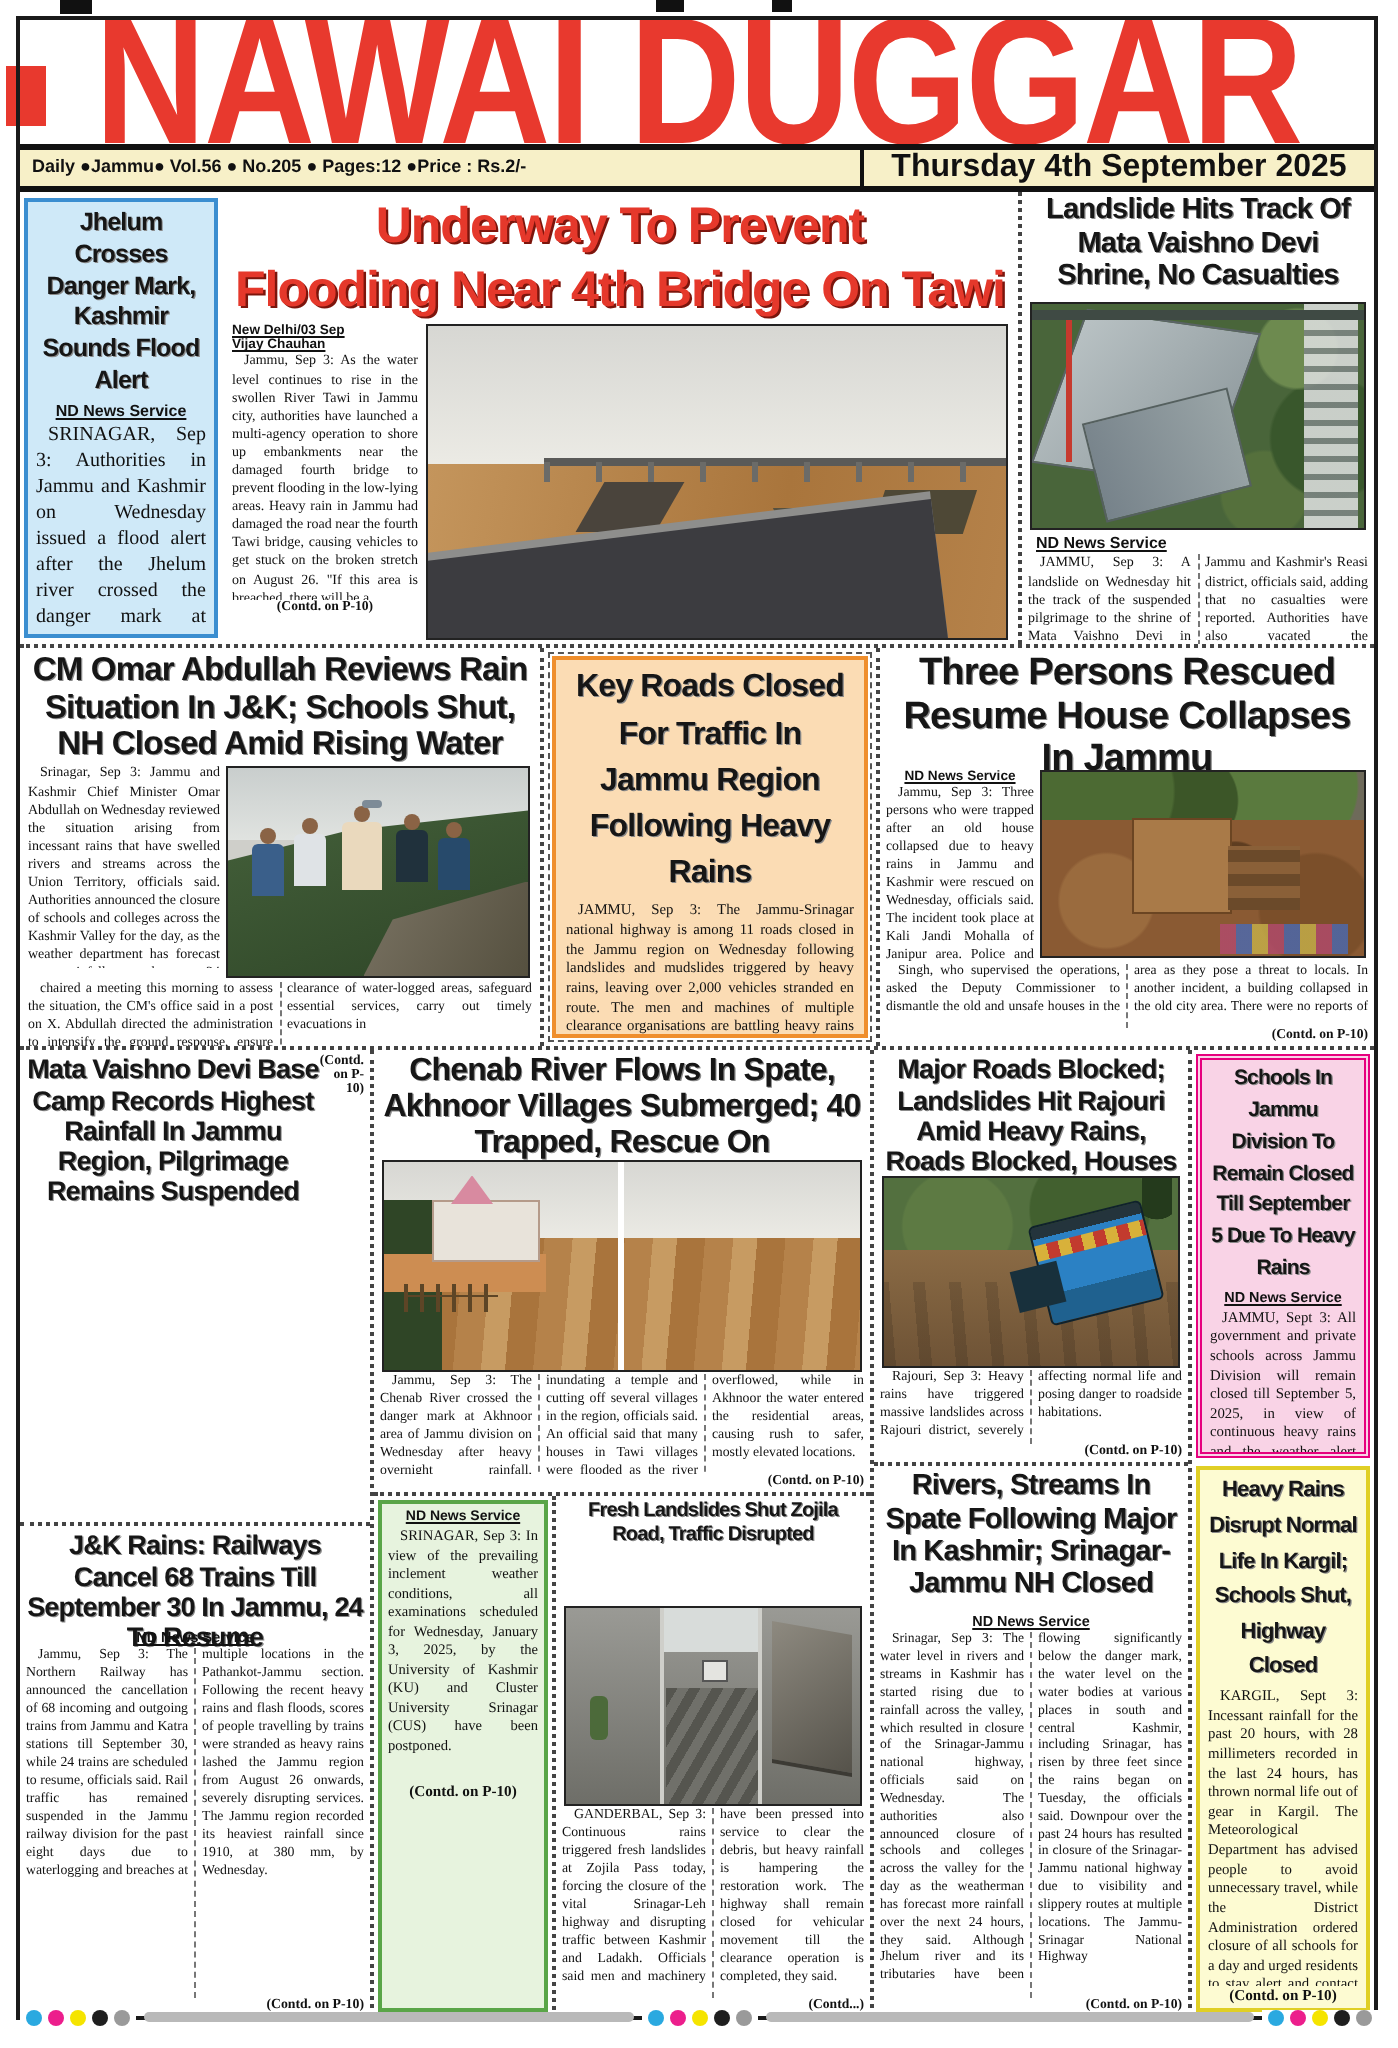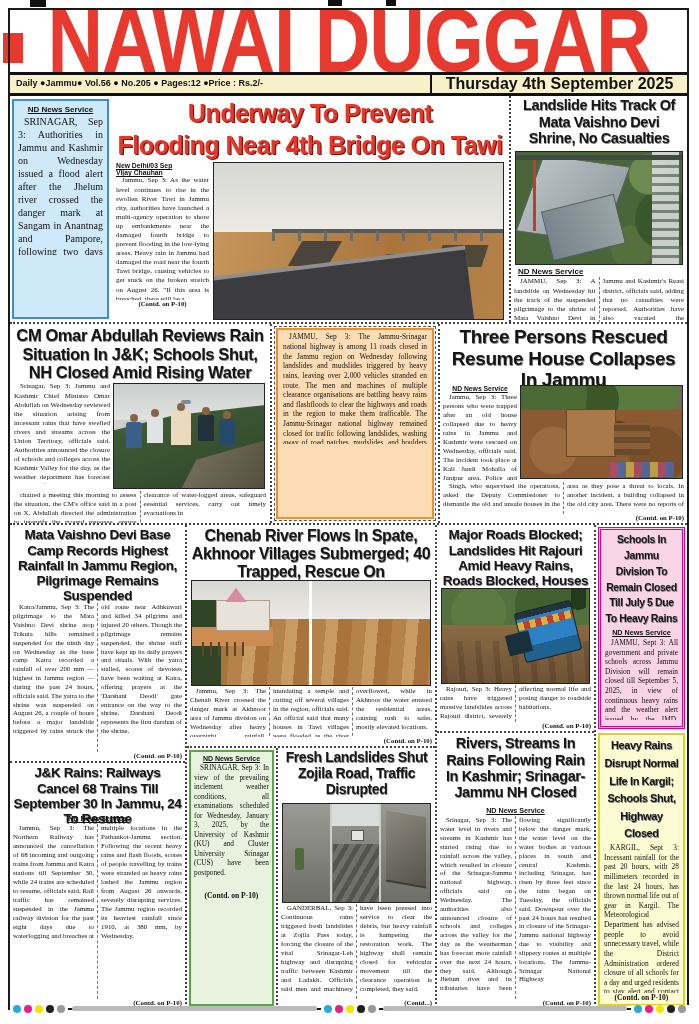--- a/index.html
+++ b/index.html
@@ -70,36 +70,36 @@
   .col-three{flex:1;padding:2px 3px;display:flex;flex-direction:column;}
   .col-three .hl{font-size:19px;height:58px;}
   .three-flex{display:flex;flex:1;}
   .three-left{width:74px;}
   .three-left .body{font-size:6.9px;}
   .photo-house{flex:1;height:92px;margin:1px 1px 1px 3px;}
   .three-bottom{height:40px;margin-top:1px;}
   
   .row3{flex:1;}
   .colA{width:175px;display:flex;flex-direction:column;}
-  .art-mata{height:232px;padding:2px 3px;border-bottom:2px dotted #444;display:flex;flex-direction:column;}
+  .art-mata{height:232px;padding:2px 3px;border-bottom:2px dotted #444;display:flex;flex-direction:row;}
   .art-mata .hl{font-size:13.5px;height:76px;}
   .art-rail{flex:1;padding:2px 3px;display:flex;flex-direction:column;}
   .art-rail .hl{font-size:13.5px;height:48px;}
   .colB{width:252px;display:flex;flex-direction:column;border-left:2px dotted #444;border-right:2px dotted #444;}
   .art-chenab{height:217px;padding:2px 3px;border-bottom:2px dotted #444;display:flex;flex-direction:column;}
   .art-chenab .hl{font-size:16px;height:52px;}
   .photo-chenab{height:104px;margin:1px;}
   .art-chenab .body{font-size:6.9px;}
   .rowB2{flex:1;display:flex;}
   .col-ku{width:89px;padding:2px;}
   .ku-box{height:100%;box-sizing:border-box;background:#e7f3de;border:2px solid #5aa548;padding:2px 3px;overflow:hidden;}
   .ku-box .hl{font-size:11.5px;line-height:1.35;}
   .ku-box .body{font-size:7.3px;}
   .art-zojila{flex:1;padding:2px 3px;border-left:2px dotted #444;display:flex;flex-direction:column;}
-  .art-zojila .hl{font-size:14px;height:52px;}
+  .art-zojila .hl{font-size:10px;height:52px;}
   .photo-zojila{height:98px;margin:1px;}
   .colC{width:157px;display:flex;flex-direction:column;}
   .art-rajouri{height:202px;padding:2px 3px;border-bottom:2px dotted #444;display:flex;flex-direction:column;}
   .art-rajouri .hl{font-size:13.5px;height:60px;}
   .photo-rajouri{height:94px;margin:1px;}
   .art-rivers{flex:1;padding:2px 3px;display:flex;flex-direction:column;}
   .art-rivers .hl{font-size:14.5px;height:70px;}
   .colD{flex:1;display:flex;flex-direction:column;border-left:2px dotted #444;}
   .box-schools{height:202px;margin:2px;background:#f9d3e6;border:3px double #e6007e;
       box-sizing:border-box;padding:2px 4px;overflow:hidden;}
@@ -215,20 +215,21 @@
       <div class="info-left">
         <div>Daily  ●Jammu●  Vol.56  ●  No.205  ●  Pages:12  ●Price : Rs.2/-</div>
       </div>
       <div class="info-right">Thursday 4th September 2025</div>
     </div>
 
     <section class="row row1">
 
       <div class="col col-jhelum">
         <div class="jhelum-box">
+          <div class="hl">Jhelum Crosses Danger Mark, Kashmir Sounds Flood Alert</div>
           <div class="byline">ND News Service</div>
           <div class="body" style="height:140px;">SRINAGAR, Sep 3: Authorities in Jammu and Kashmir on Wednesday issued a flood alert after the Jhelum river crossed the danger mark at Sangam in Anantnag and Pampore, following two days of incessant rainfall that left at least two people dead, dozens stranded, and major</div>
 
         </div>
       </div>
 
       <div class="col col-main">
         <div class="main-hl">
           <div class="hl-red" style="font-size:25px;">Multi-Agency Operation Underway To Prevent</div>
           <div class="hl-red" style="font-size:25px;">Flooding Near 4th Bridge On Tawi In Jammu</div>
@@ -307,20 +308,21 @@
         </div>
         <div class="cm-bottom">
           <div class="body cols2" style="height:36px;font-size:6.9px;">chaired a meeting this morning to assess the situation, the CM's office said in a post on X. Abdullah directed the administration to intensify the ground response, ensure clearance of water-logged areas, safeguard essential services, carry out timely evacuations in</div>
 
         </div>
       </div>
 
       <div class="col col-keyroads">
         <div class="kr-outer">
           <div class="kr-inner">
+            <div class="hl">Key Roads Closed For Traffic In Jammu Region Following Heavy Rains</div>
             <div class="body" style="height:112px;">JAMMU, Sep 3: The Jammu-Srinagar national highway is among 11 roads closed in the Jammu region on Wednesday following landslides and mudslides triggered by heavy rains, leaving over 2,000 vehicles stranded en route. The men and machines of multiple clearance organisations are battling heavy rains and flashfloods to clear the highways and roads in the region to make them trafficable. The Jammu-Srinagar national highway remained closed for traffic following landslides, washing away of road patches, mudslides, and boulders sliding off slopes after heavy rains at several places on the 250-km road linking the valley to the rest of the country. Besides this, important</div>
 
           </div>
         </div>
       </div>
 
       <div class="col col-three">
         <div class="hl">Three Persons Rescued Resume House Collapses In Jammu</div>
         <div class="three-flex">
           <div class="three-left">
@@ -410,30 +412,30 @@
             <div class="abs rj-tree"></div>
             <div class="abs rj-truck">
                 <div class="rj-truckstripe"></div>
               </div>
             <div class="abs rj-cab"></div>
           </div>
           <div class="body cols2" style="flex:1;font-size:6.9px;">Rajouri, Sep 3: Heavy rains have triggered massive landslides across Rajouri district, severely affecting normal life and posing danger to roadside habitations.</div>
           <div class="contd" style="text-align:right;font-size:6.9px;">(Contd. on P-10)</div>
         </article>
         <article class="art-rivers">
-          <div class="hl">Rivers, Streams In Rains Following Rain In Kashmir; Srinagar-Jammu NH Closed</div>
+          <div class="hl">Rivers, Streams In Spate Following Major In Kashmir; Srinagar-Jammu NH Closed</div>
           <div class="byline" style="font-size:7.2px;">ND News Service</div>
           <div class="body cols2" style="flex:1;font-size:6.8px;">Srinagar, Sep 3: The water level in rivers and streams in Kashmir has started rising due to rainfall across the valley, which resulted in closure of the Srinagar-Jammu national highway, officials said on Wednesday. The authorities also announced closure of schools and colleges across the valley for the day as the weatherman has forecast more rainfall over the next 24 hours, they said. Although Jhelum river and its tributaries have been flowing significantly below the danger mark, the water level on the water bodies at various places in south and central Kashmir, including Srinagar, has risen by three feet since the rains began on Tuesday, the officials said. Downpour over the past 24 hours has resulted in closure of the Srinagar-Jammu national highway due to visibility and slippery routes at multiple locations. The Jammu-Srinagar National Highway</div>
           <div class="contd" style="text-align:right;font-size:6.8px;">(Contd. on P-10)</div>
         </article>
       </div>
 
       <div class="col colD">
         <div class="box-schools">
-          <div class="hl">Schools In Jammu Division To Remain Closed Till July 5 Due To Heavy Rains</div>
+          <div class="hl">Schools In Jammu Division To Remain Closed Till September 5 Due To Heavy Rains</div>
           <div class="byline" style="font-size:7.2px;">ND News Service</div>
           <div class="body" style="height:82px;">JAMMU, Sept 3: All government and private schools across Jammu Division will remain closed till September 5, 2025, in view of continuous heavy rains and the weather alert issued by the IMD. According to an order issued by the Directorate of School</div>
 
         </div>
         <div class="box-kargil">
           <div class="hl">Heavy Rains Disrupt Normal Life In Kargil; Schools Shut, Highway Closed</div>
           <div class="body" style="height:150px;">KARGIL, Sept 3: Incessant rainfall for the past 20 hours, with 28 millimeters recorded in the last 24 hours, has thrown normal life out of gear in Kargil. The Meteorological Department has advised people to avoid unnecessary travel, while the District Administration ordered closure of all schools for a day and urged residents to stay alert and contact the control room in case of emergencies.</div>
           <div class="contd">(Contd. on P-10)</div>
         </div>
       </div>

